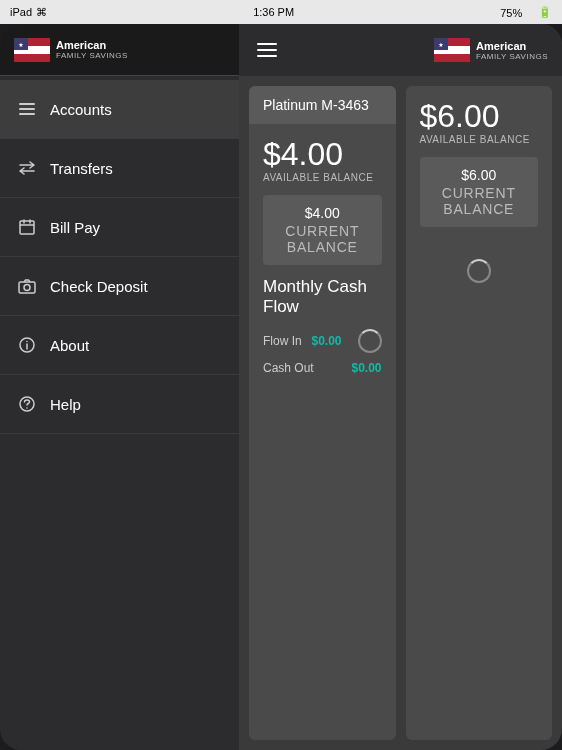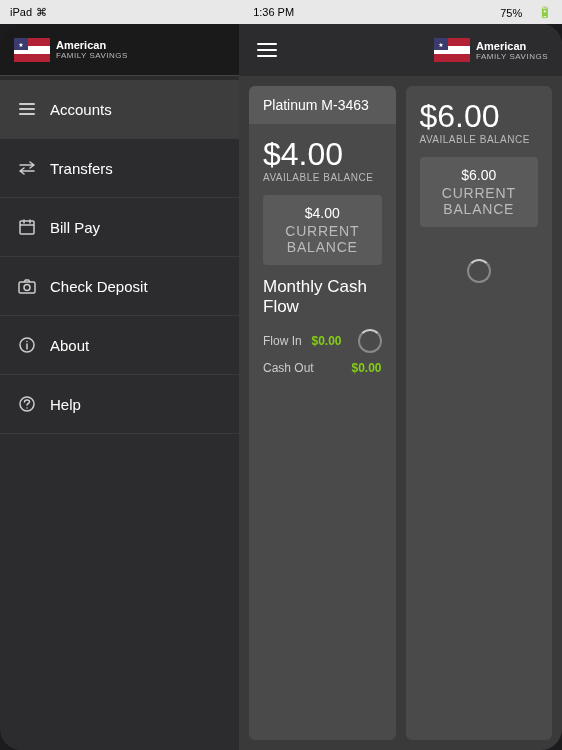--- a/index.html
+++ b/index.html
@@ -199,21 +199,21 @@
       display: flex;
       align-items: center;
       justify-content: space-between;
       padding: 4px 0;
     }
     .cash-flow-label {
       color: #ccc;
       font-size: 12px;
     }
     .cash-flow-amount {
-      color: #84cc16;
+      color: #14b8a6;
       font-size: 12px;
       font-weight: 600;
     }
 
     
     .spinner {
       display: flex;
       justify-content: center;
       align-items: center;
       padding: 20px;

